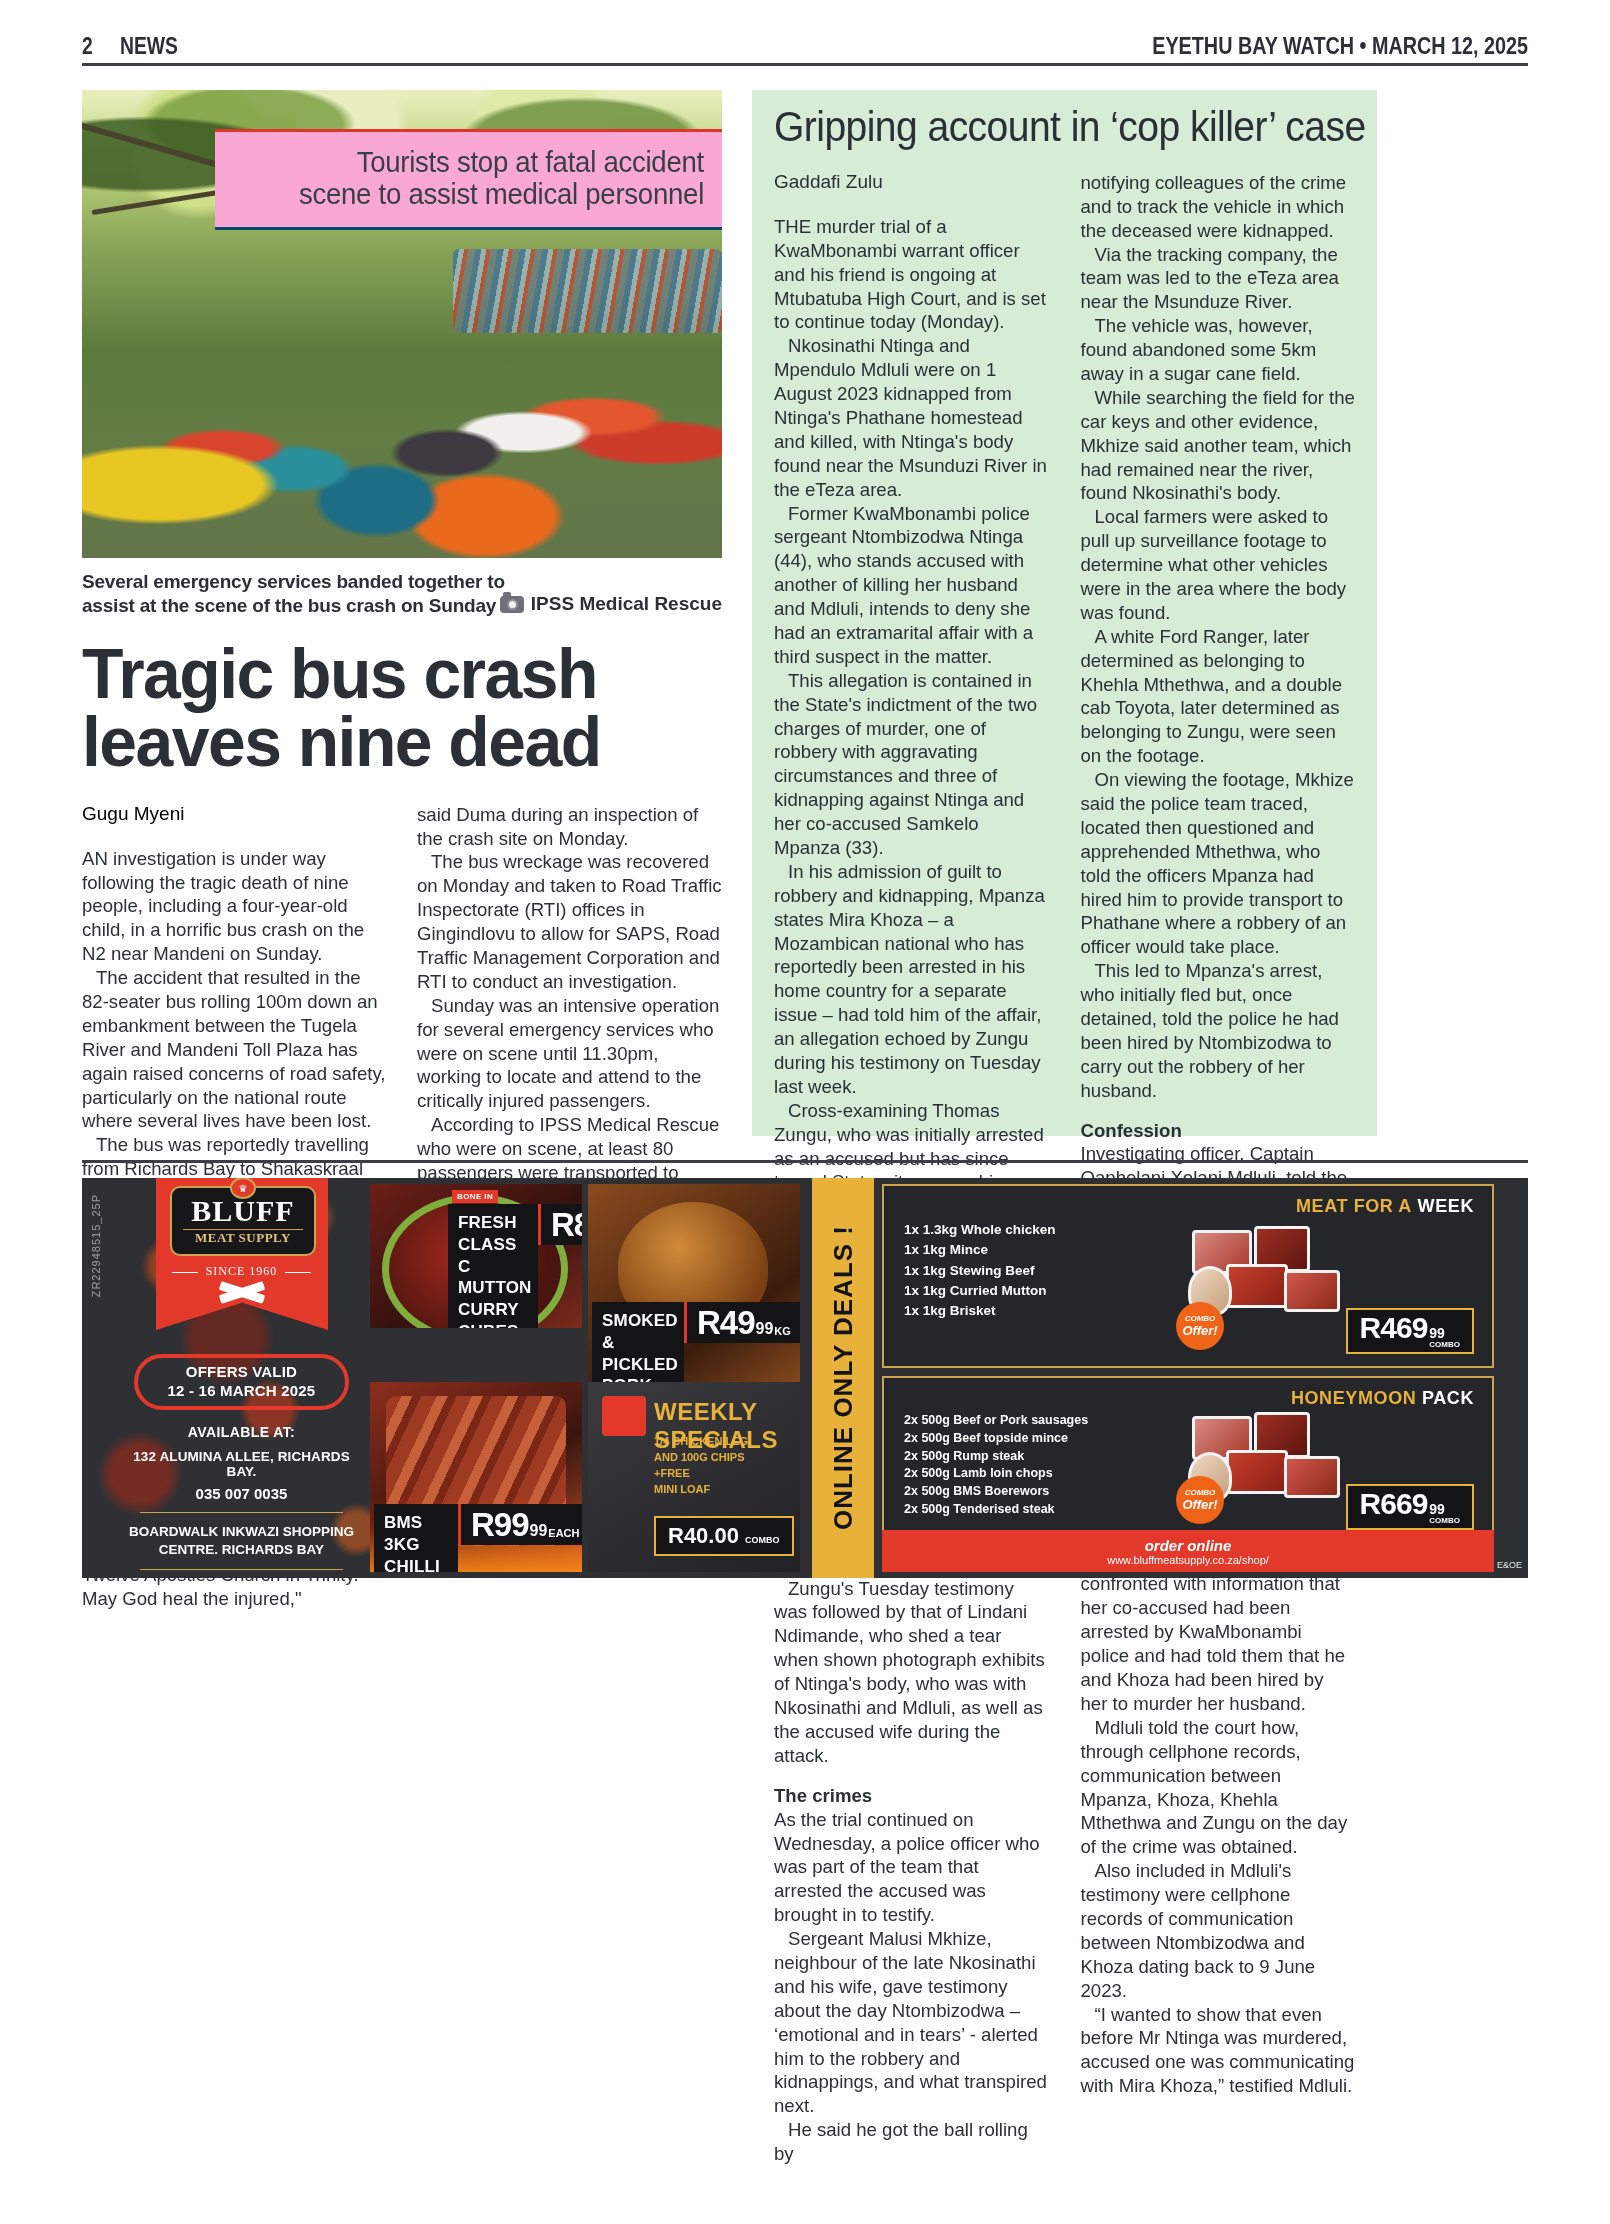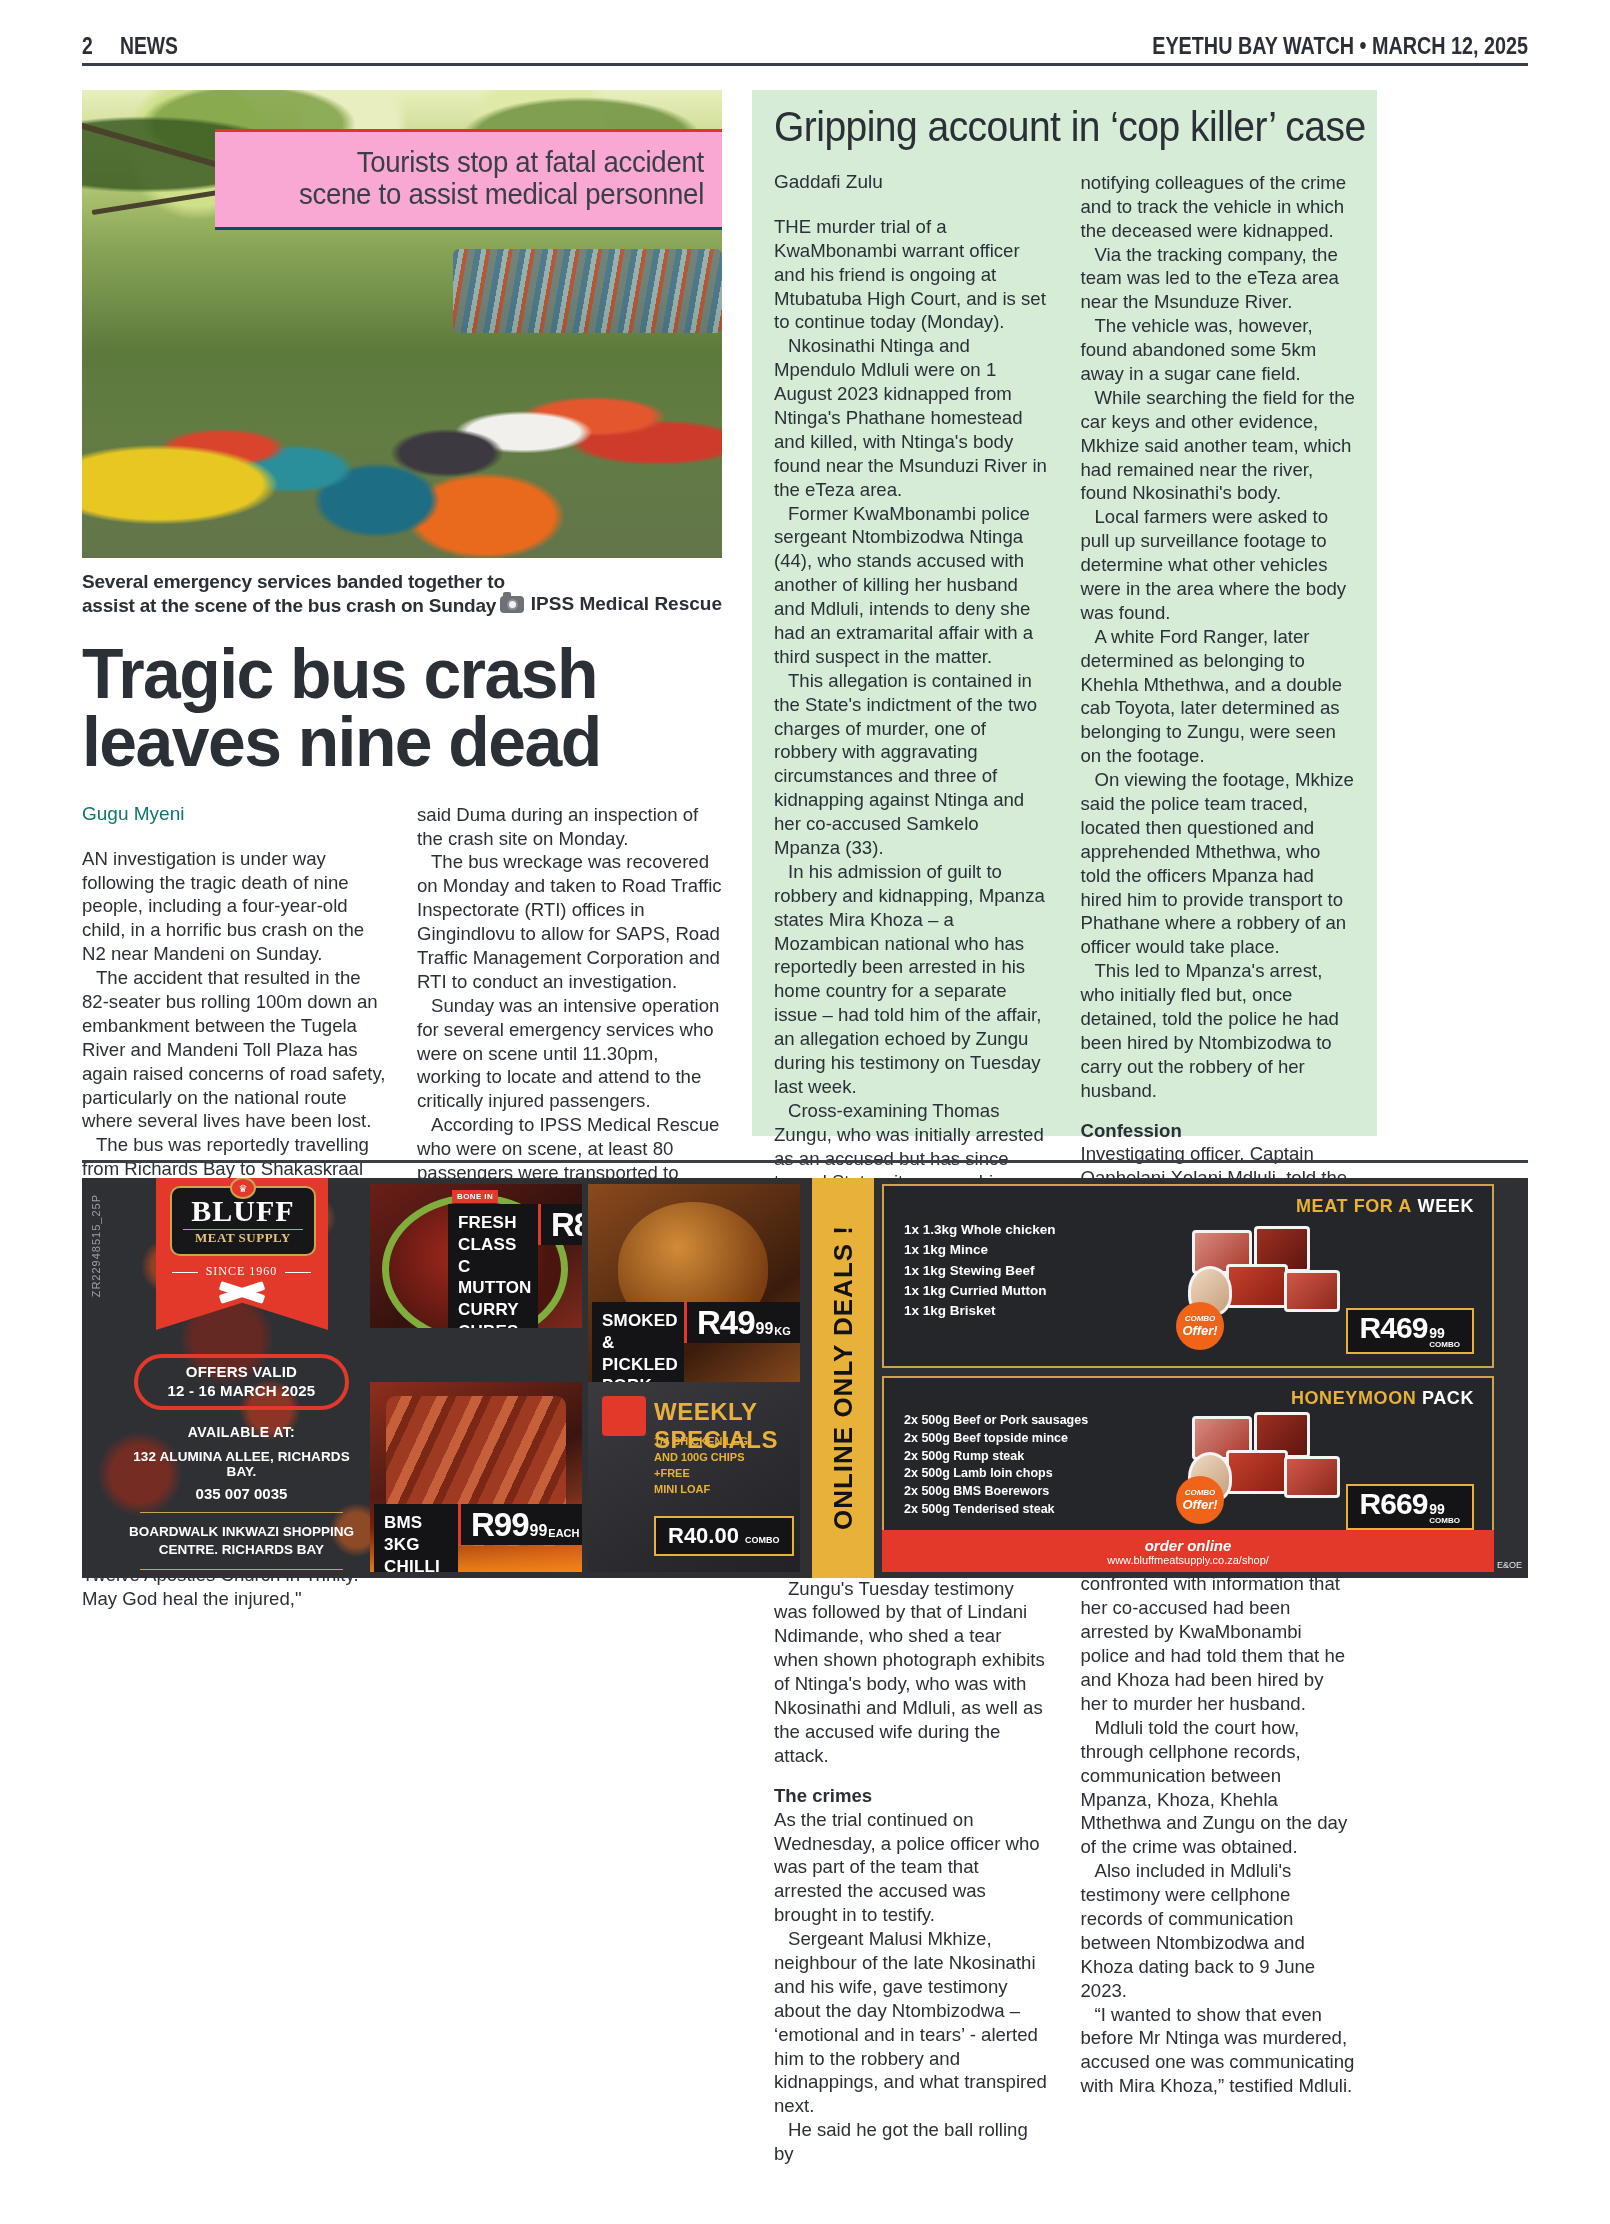--- a/index.html
+++ b/index.html
@@ -64,21 +64,21 @@
   .cam{display:inline-block;width:24px;height:17px;background:#6d7177;border-radius:4px;position:relative;}
   .cam:before{content:"";position:absolute;left:7px;top:3px;width:11px;height:11px;border-radius:50%;
     background:#f2f2f2;border:2px solid #8d9197;box-sizing:border-box;}
   .cam:after{content:"";position:absolute;left:3px;top:-4px;width:8px;height:5px;background:#6d7177;border-radius:2px 2px 0 0;}
 
   .headline{margin-top:22px;font-size:70px;line-height:0.98;font-weight:bold;
     letter-spacing:-1.6px;color:#2b3036;transform:scaleX(.97);transform-origin:left top;}
 
   .body-cols{margin-top:26px;display:flex;gap:30px;}
   .bcol{width:305px;}
-  .byline{font-size:19px;color:#0f766e;margin-bottom:22px;}
+  .byline{font-size:19px;color:#000000;margin-bottom:22px;}
   .btext{font-size:18.6px;line-height:1.285;color:#2b3036;text-align:left;}
   .btext p{margin:0;}
   .btext p.ind{text-indent:14px;}
 
   
   .green-box{position:absolute;left:752px;top:90px;width:625px;height:1046px;
     background:#d6ecd7;box-sizing:border-box;padding:16px 22px 18px 22px;}
   .g-headline{font-size:42px;line-height:1.02;font-weight:300;color:#2b3036;
     transform:scaleX(.93);transform-origin:left top;letter-spacing:-0.6px;white-space:nowrap;}
   .g-byline{font-size:19px;margin-top:22px;}

